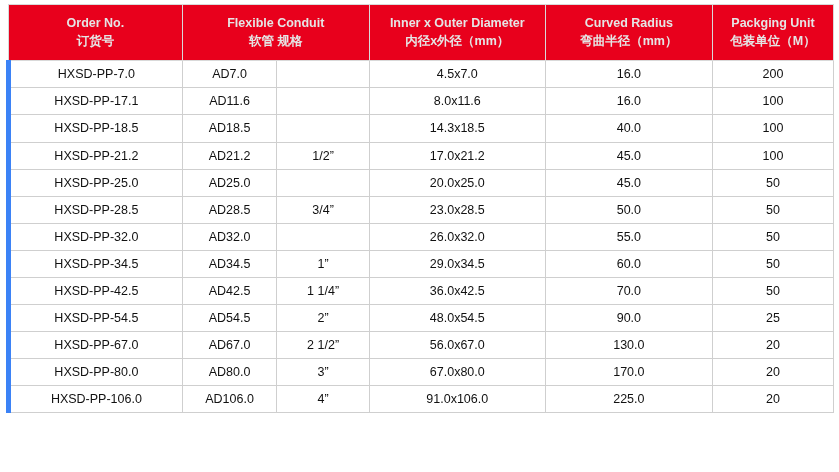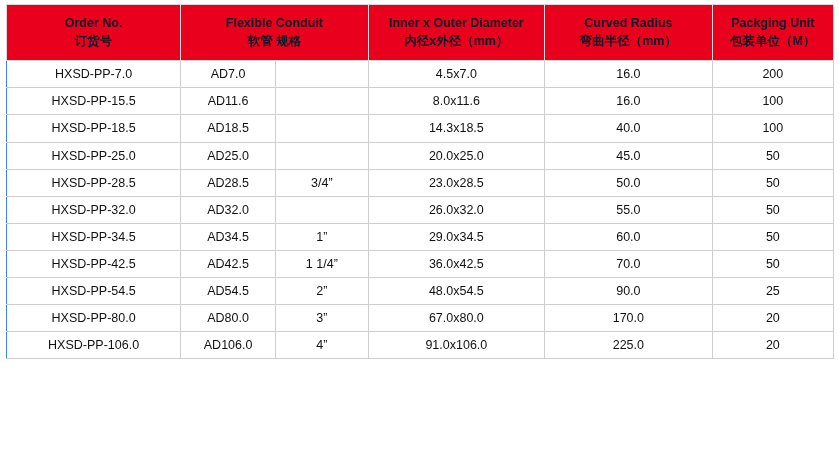--- a/index.html
+++ b/index.html
@@ -21,21 +21,21 @@
   }
   .spec-table col.c0 { width: 158px; }
   .spec-table col.c1 { width: 86px; }
   .spec-table col.c2 { width: 84px; }
   .spec-table col.c3 { width: 160px; }
   .spec-table col.c4 { width: 152px; }
   .spec-table col.c5 { width: 110px; }
 
   .spec-table thead th {
     background: #e8001c;
-    color: #0f172a;
+    color: #e5e5e5;
     border: 1px solid #d9d9d9;
     font-size: 12.5px;
     font-weight: bold;
     line-height: 1.45;
     padding: 9px 4px 10px 4px;
     text-align: center;
     vertical-align: middle;
     height: 34px;
   }
   .hdr-en { display: block; white-space: nowrap; }
@@ -44,21 +44,21 @@
   .spec-table tbody td {
     border: 1px solid #cfcfcf;
     font-size: 12.5px;
     color: #111111;
     text-align: center;
     vertical-align: middle;
     height: 26.1px;
     padding: 0 2px;
     white-space: nowrap;
   }
-  .spec-table tbody tr td:first-child { border-left: 1px solid #3b82f6; }
+  .spec-table tbody tr td:first-child { border-left: 5px solid #3b82f6; }
   .spec-table tbody tr:last-child td { border-bottom: 1px solid #cfcfcf; }
 </style>
 </head>
 <body>
 
 <table class="spec-table">
   <colgroup>
     <col class="c0">
       <col class="c1">
       <col class="c2">
@@ -93,33 +93,41 @@
   <tbody id="table-body">
       <tr>
         <td>HXSD-PP-7.0</td>
         <td>AD7.0</td>
         <td></td>
         <td>4.5x7.0</td>
         <td>16.0</td>
         <td>200</td>
       </tr>
       <tr>
-        <td>HXSD-PP-15.5</td>
+        <td>HXSD-PP-17.1</td>
         <td>AD11.6</td>
         <td></td>
         <td>8.0x11.6</td>
         <td>16.0</td>
         <td>100</td>
       </tr>
       <tr>
         <td>HXSD-PP-18.5</td>
         <td>AD18.5</td>
         <td></td>
         <td>14.3x18.5</td>
         <td>40.0</td>
+        <td>100</td>
+      </tr>
+      <tr>
+        <td>HXSD-PP-21.2</td>
+        <td>AD21.2</td>
+        <td>1/2”</td>
+        <td>17.0x21.2</td>
+        <td>45.0</td>
         <td>100</td>
       </tr>
       <tr>
         <td>HXSD-PP-25.0</td>
         <td>AD25.0</td>
         <td></td>
         <td>20.0x25.0</td>
         <td>45.0</td>
         <td>50</td>
       </tr>
@@ -157,20 +165,28 @@
       </tr>
       <tr>
         <td>HXSD-PP-54.5</td>
         <td>AD54.5</td>
         <td>2”</td>
         <td>48.0x54.5</td>
         <td>90.0</td>
         <td>25</td>
       </tr>
       <tr>
+        <td>HXSD-PP-67.0</td>
+        <td>AD67.0</td>
+        <td>2 1/2”</td>
+        <td>56.0x67.0</td>
+        <td>130.0</td>
+        <td>20</td>
+      </tr>
+      <tr>
         <td>HXSD-PP-80.0</td>
         <td>AD80.0</td>
         <td>3”</td>
         <td>67.0x80.0</td>
         <td>170.0</td>
         <td>20</td>
       </tr>
       <tr>
         <td>HXSD-PP-106.0</td>
         <td>AD106.0</td>

